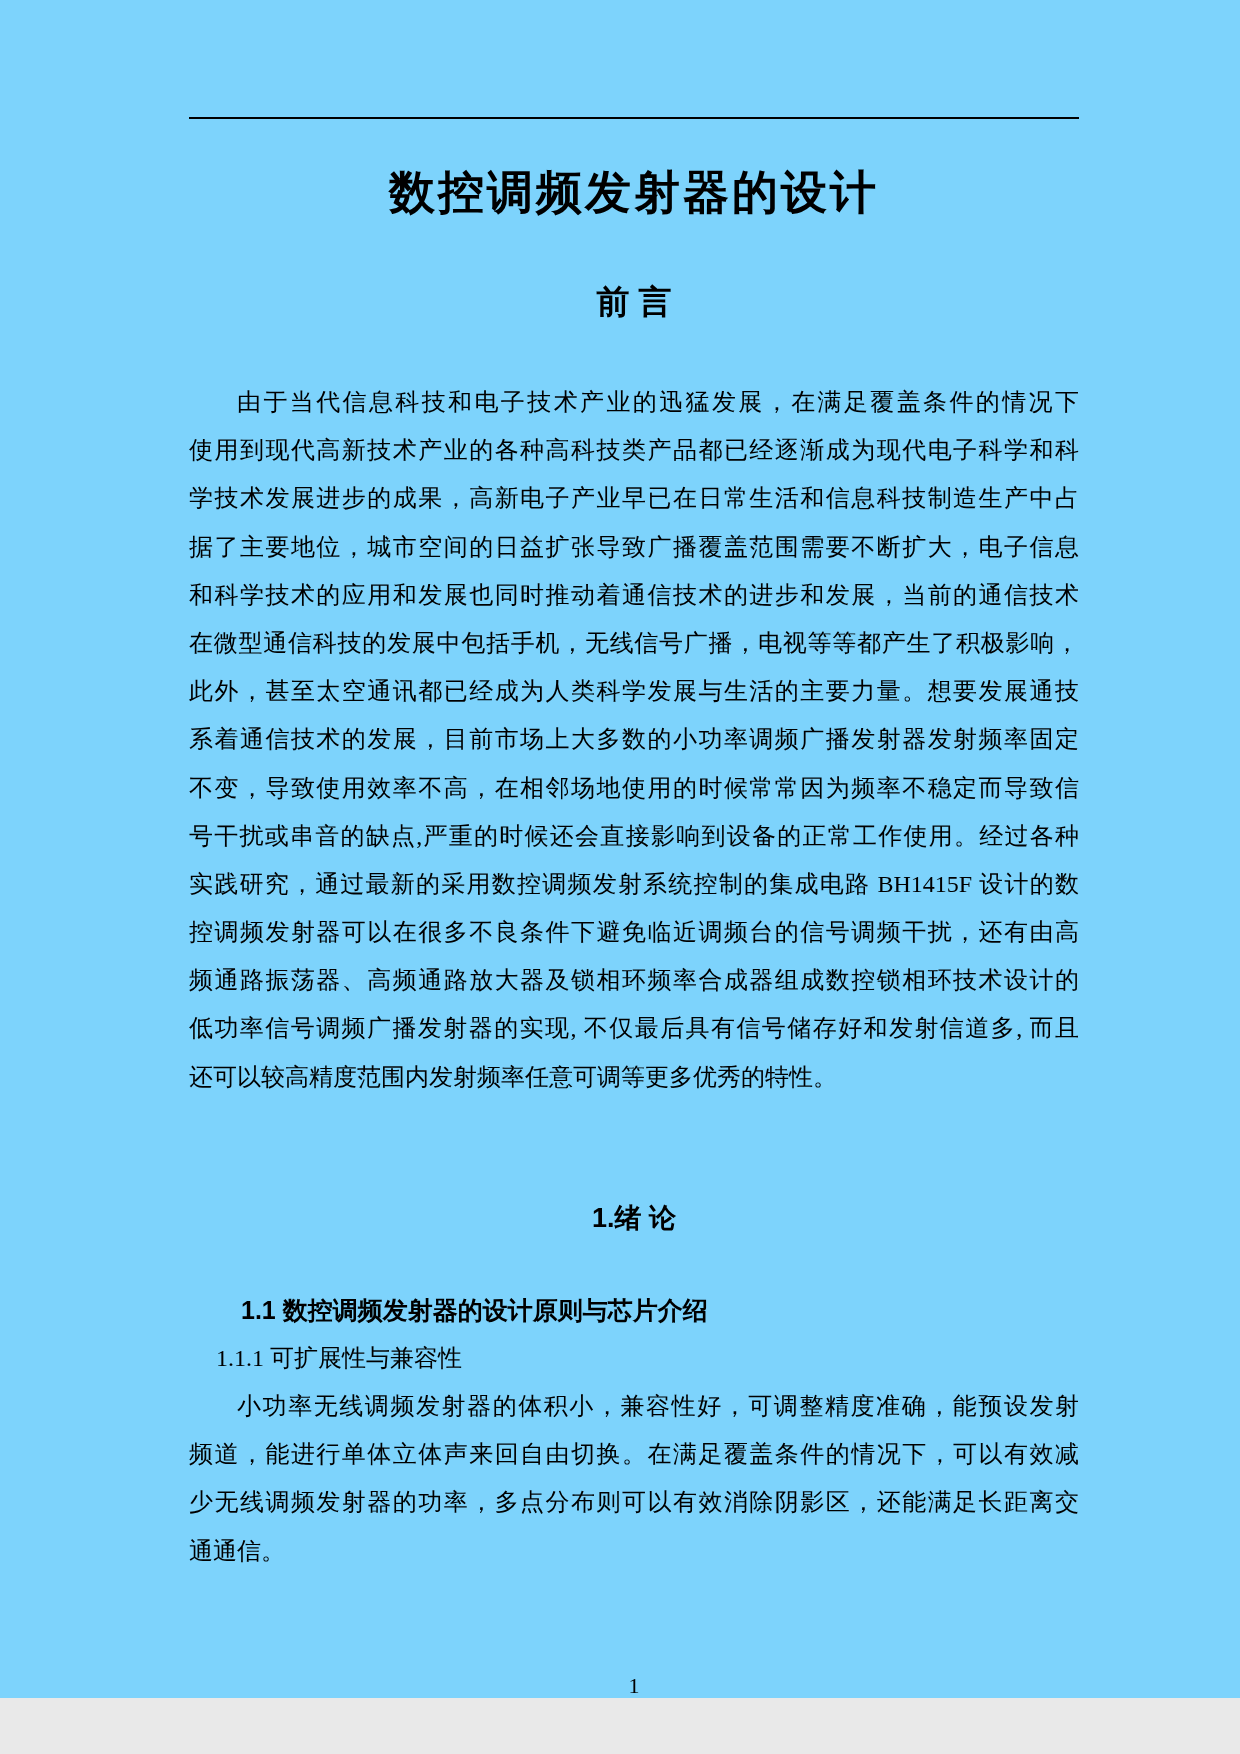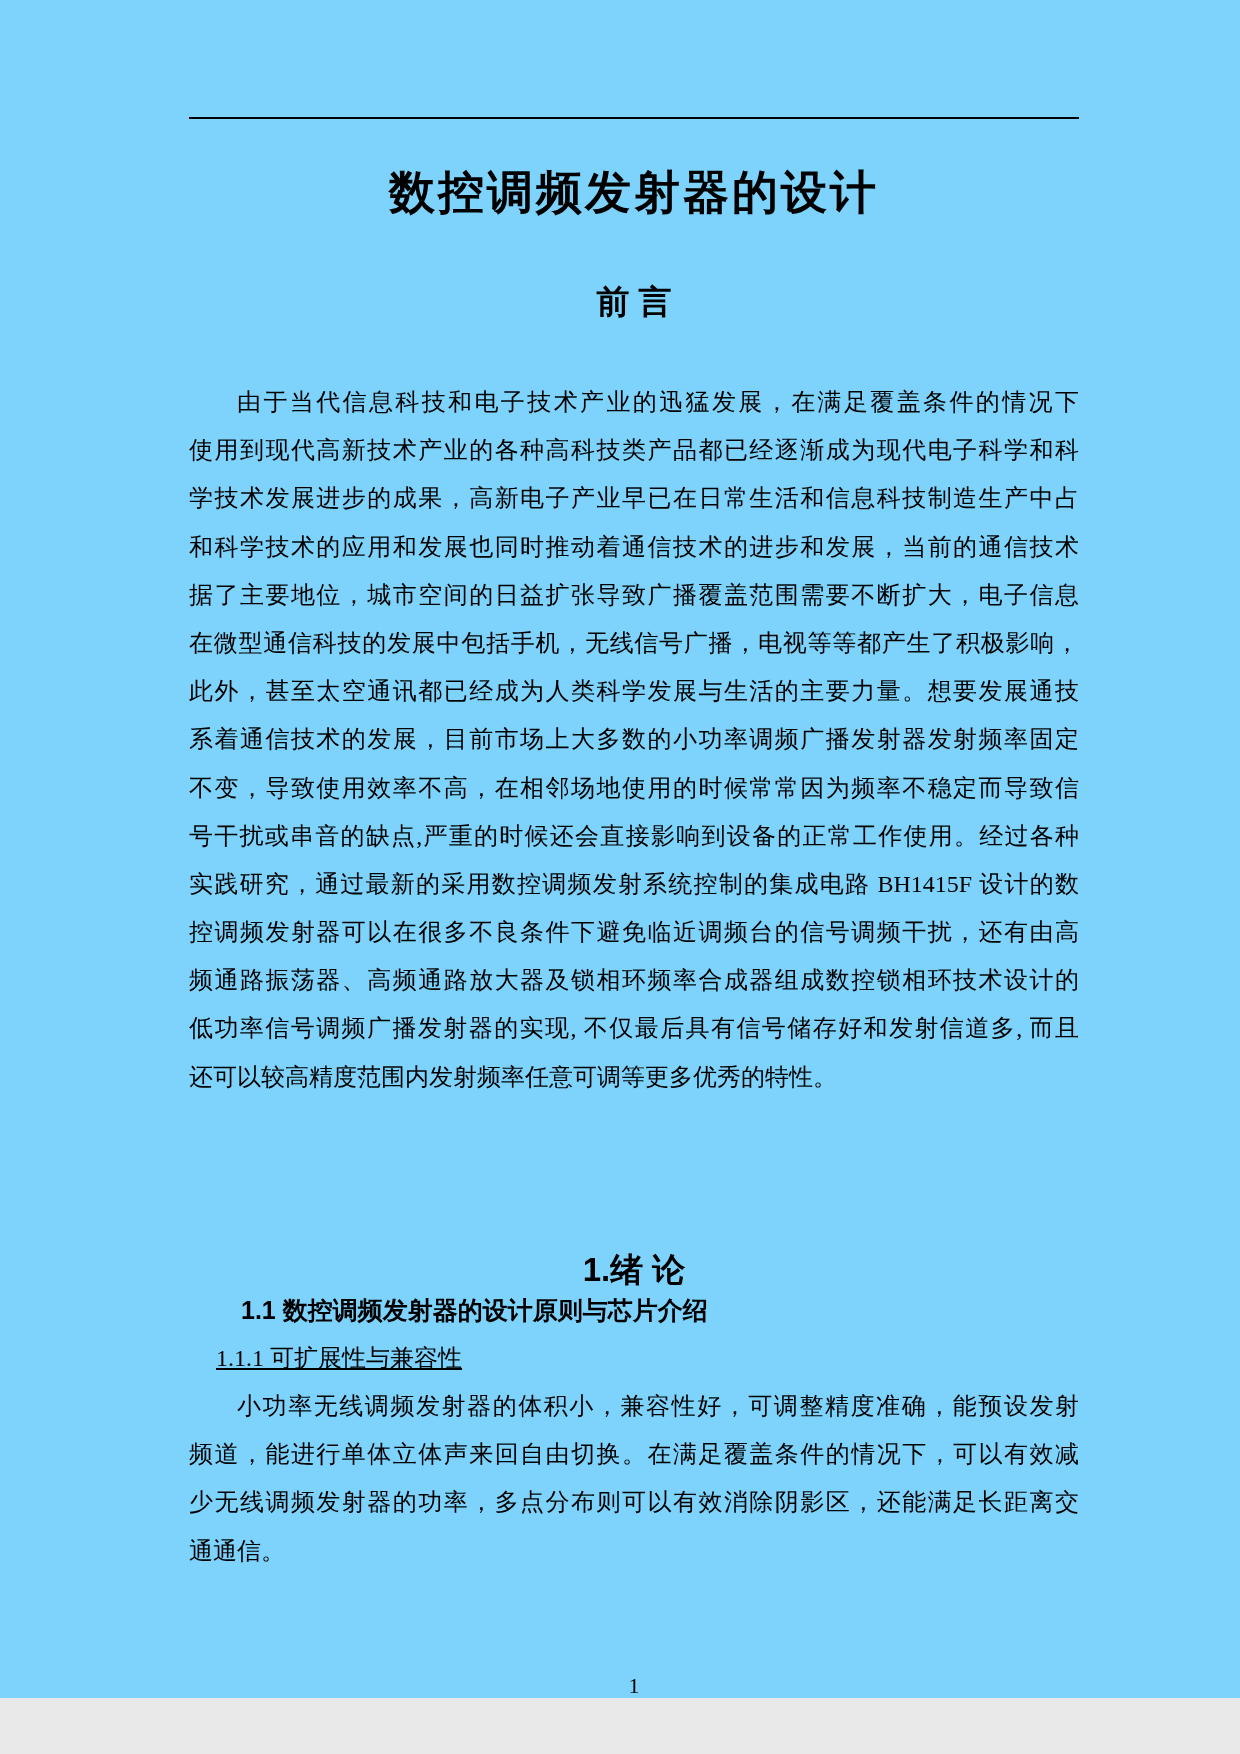--- a/index.html
+++ b/index.html
@@ -46,46 +46,45 @@
     font-size: 24px;
     line-height: 48.2px;
   }
   .preface-par { top: 378px; }
 
   .jline { text-align: justify; text-align-last: justify; height: 48.2px; overflow: hidden; }
   .lline { text-align: center;    text-align-last: left;    height: 48.2px; overflow: hidden; }
   .indent { text-indent: 2em; }
 
   .ch1-heading {
-    top: 1246px;
+    top: 1194px;
     text-align: center;
     font-family: "Liberation Sans", "DejaVu Sans", sans-serif;
     font-weight: bold;
-    font-size: 33px;
+    font-size: 27px;
     line-height: 48px;
     white-space: nowrap;
   }
 
   .s11-heading {
     top: 1286px;
     padding-left: 52px;
     font-family: "Liberation Sans", "DejaVu Sans", sans-serif;
     font-weight: bold;
     font-size: 25px;
     line-height: 48px;
     white-space: nowrap;
   }
 
   .s111-heading {
     top: 1334px;
     padding-left: 27px;
     font-size: 24px;
     line-height: 48px;
     white-space: nowrap;
-    text-decoration: underline;
   }
 
   .s111-par { top: 1382px; }
 
   .page-number {
     top: 1672px;
     text-align: center;
     font-size: 22px;
     line-height: 28px;
   }
@@ -98,22 +97,22 @@
   <div class="abs content-x header-rule"></div>
 
   <div class="abs content-x doc-title">数控调频发射器的设计</div>
 
   <div class="abs content-x preface-heading">前 言</div>
 
   <div class="abs content-x body-par preface-par">
     <div class="jline indent">由于当代信息科技和电子技术产业的迅猛发展，在满足覆盖条件的情况下</div>
     <div class="jline">使用到现代高新技术产业的各种高科技类产品都已经逐渐成为现代电子科学和科</div>
     <div class="jline">学技术发展进步的成果，高新电子产业早已在日常生活和信息科技制造生产中占</div>
+    <div class="jline">据了主要地位，城市空间的日益扩张导致广播覆盖范围需要不断扩大，电子信息</div>
     <div class="jline">和科学技术的应用和发展也同时推动着通信技术的进步和发展，当前的通信技术</div>
-    <div class="jline">据了主要地位，城市空间的日益扩张导致广播覆盖范围需要不断扩大，电子信息</div>
     <div class="jline">在微型通信科技的发展中包括手机，无线信号广播，电视等等都产生了积极影响，</div>
     <div class="jline">此外，甚至太空通讯都已经成为人类科学发展与生活的主要力量。想要发展通技</div>
     <div class="jline">系着通信技术的发展，目前市场上大多数的小功率调频广播发射器发射频率固定</div>
     <div class="jline">不变，导致使用效率不高，在相邻场地使用的时候常常因为频率不稳定而导致信</div>
     <div class="jline">号干扰或串音的缺点,严重的时候还会直接影响到设备的正常工作使用。经过各种</div>
     <div class="jline">实践研究，通过最新的采用数控调频发射系统控制的集成电路 BH1415F 设计的数</div>
     <div class="jline">控调频发射器可以在很多不良条件下避免临近调频台的信号调频干扰，还有由高</div>
     <div class="jline">频通路振荡器、高频通路放大器及锁相环频率合成器组成数控锁相环技术设计的</div>
     <div class="jline">低功率信号调频广播发射器的实现, 不仅最后具有信号储存好和发射信道多, 而且</div>
     <div class="lline">还可以较高精度范围内发射频率任意可调等更多优秀的特性。</div>

